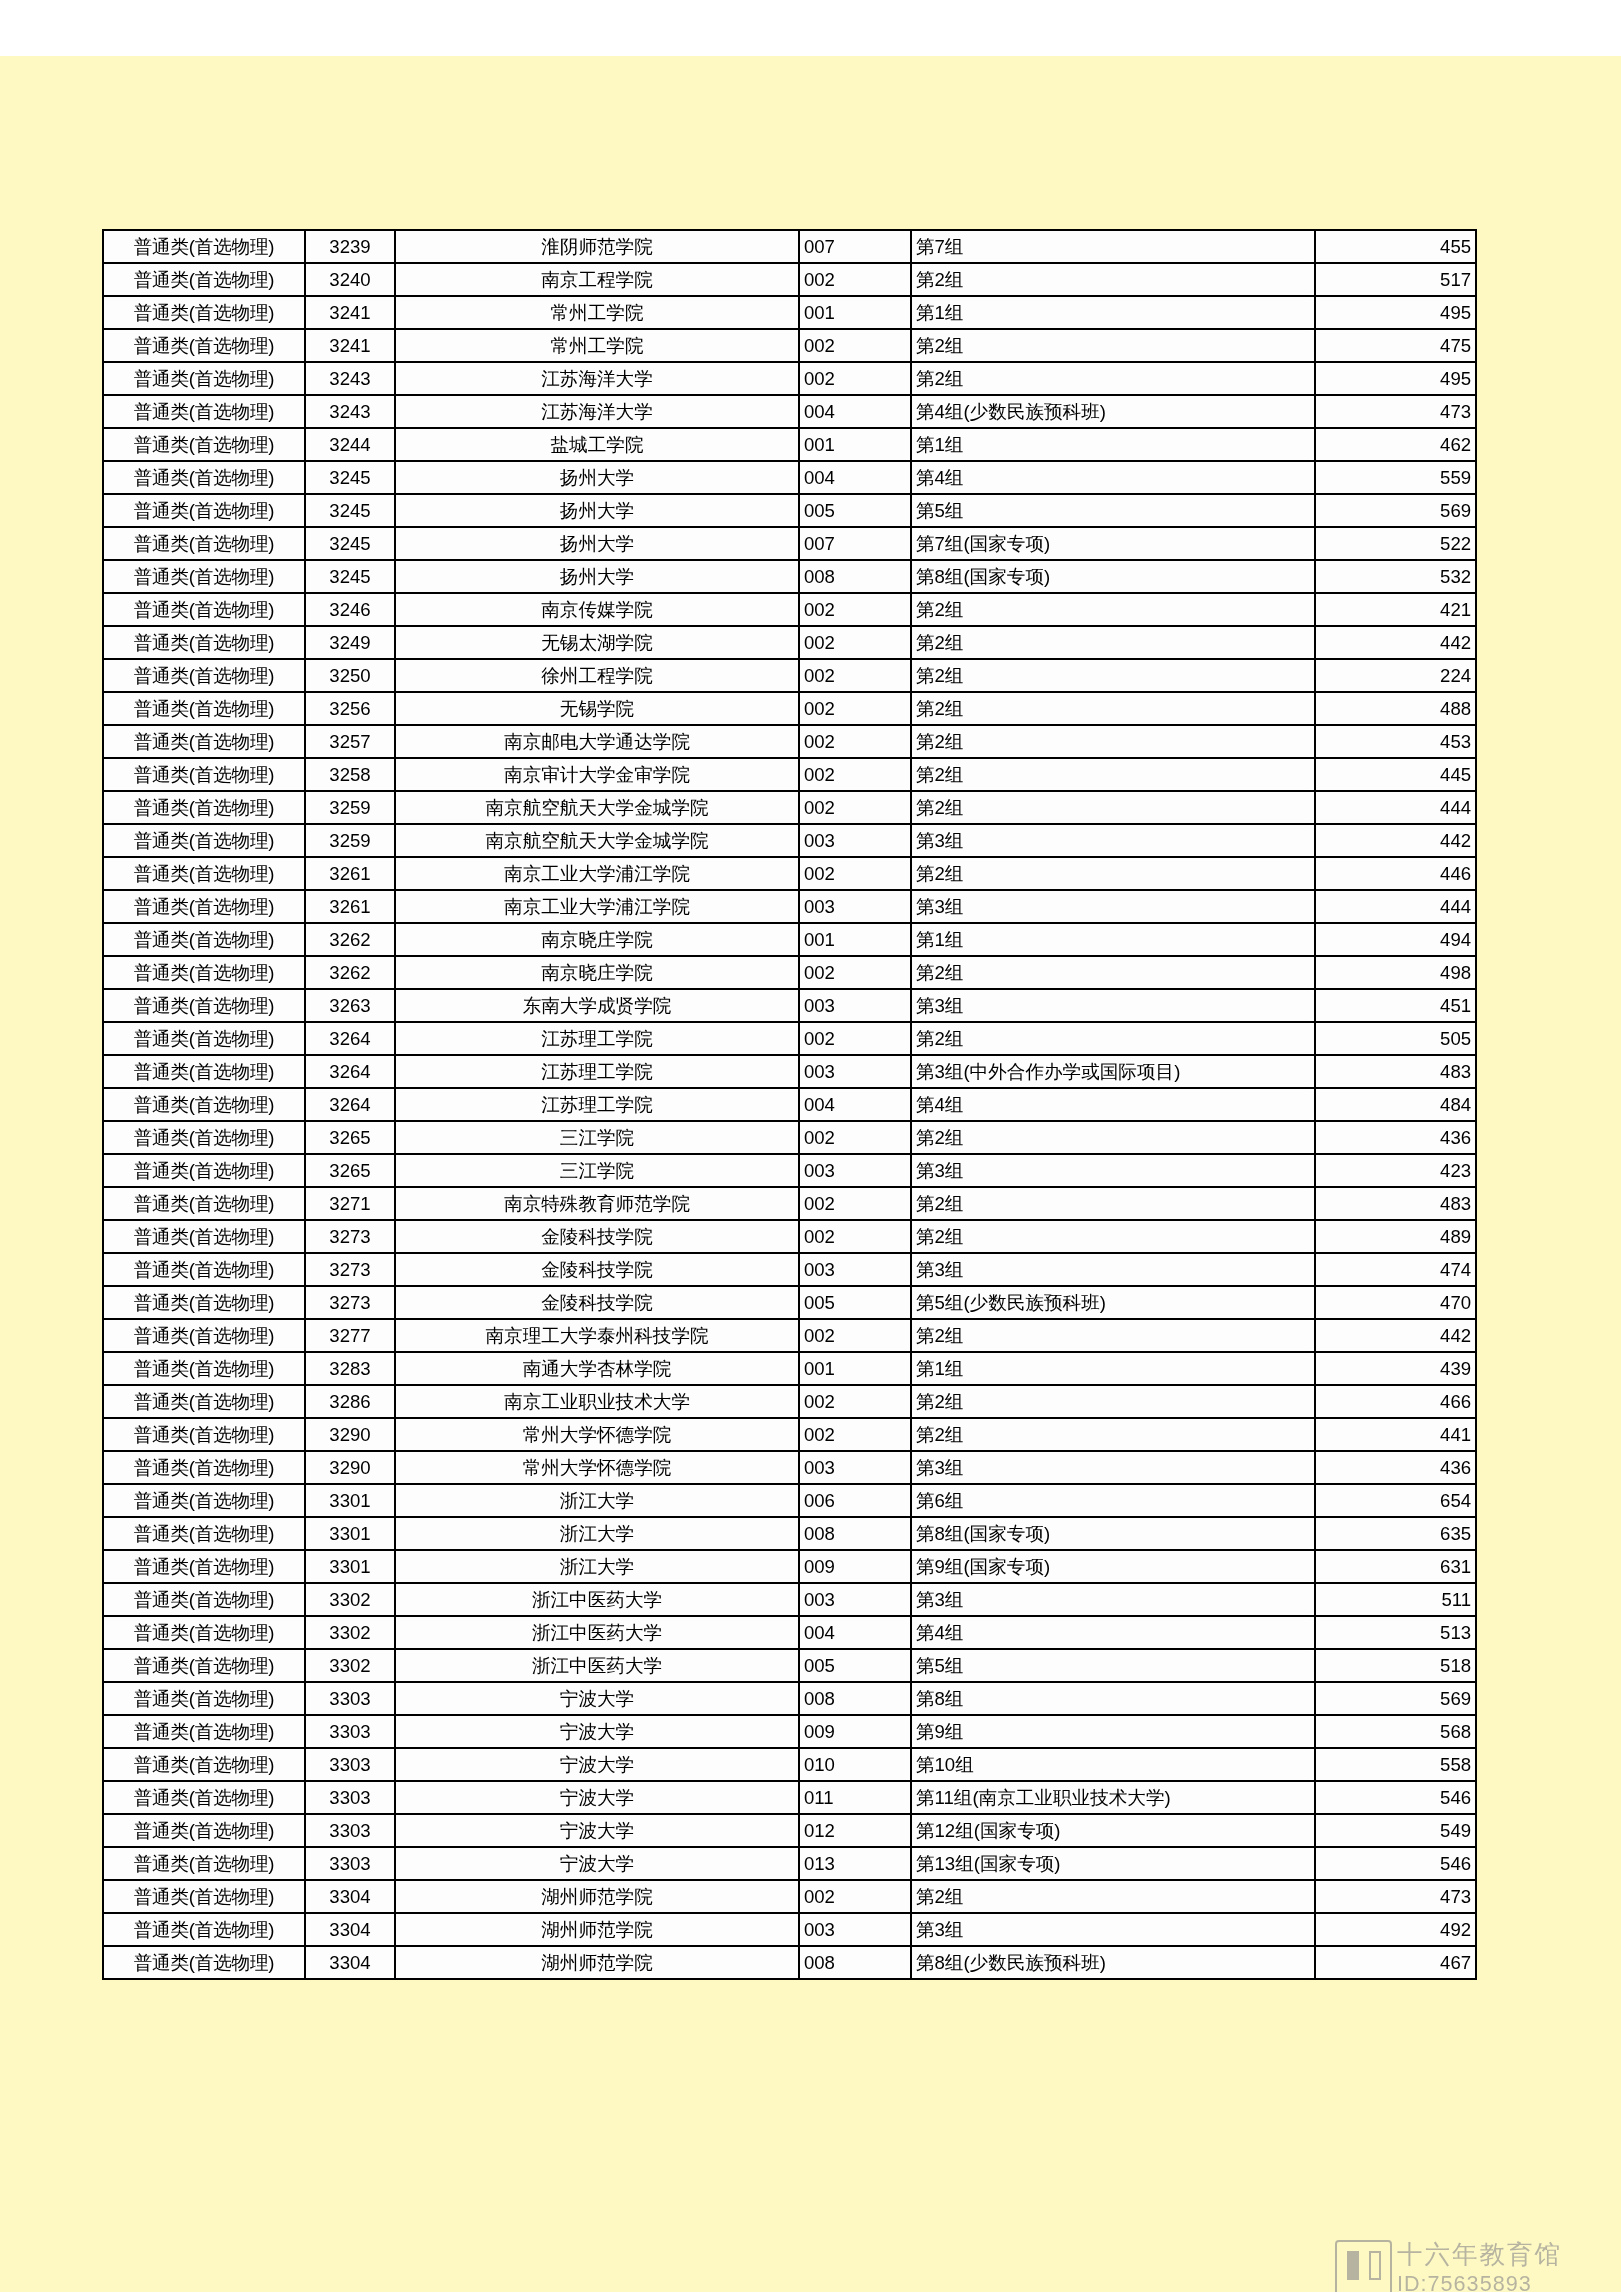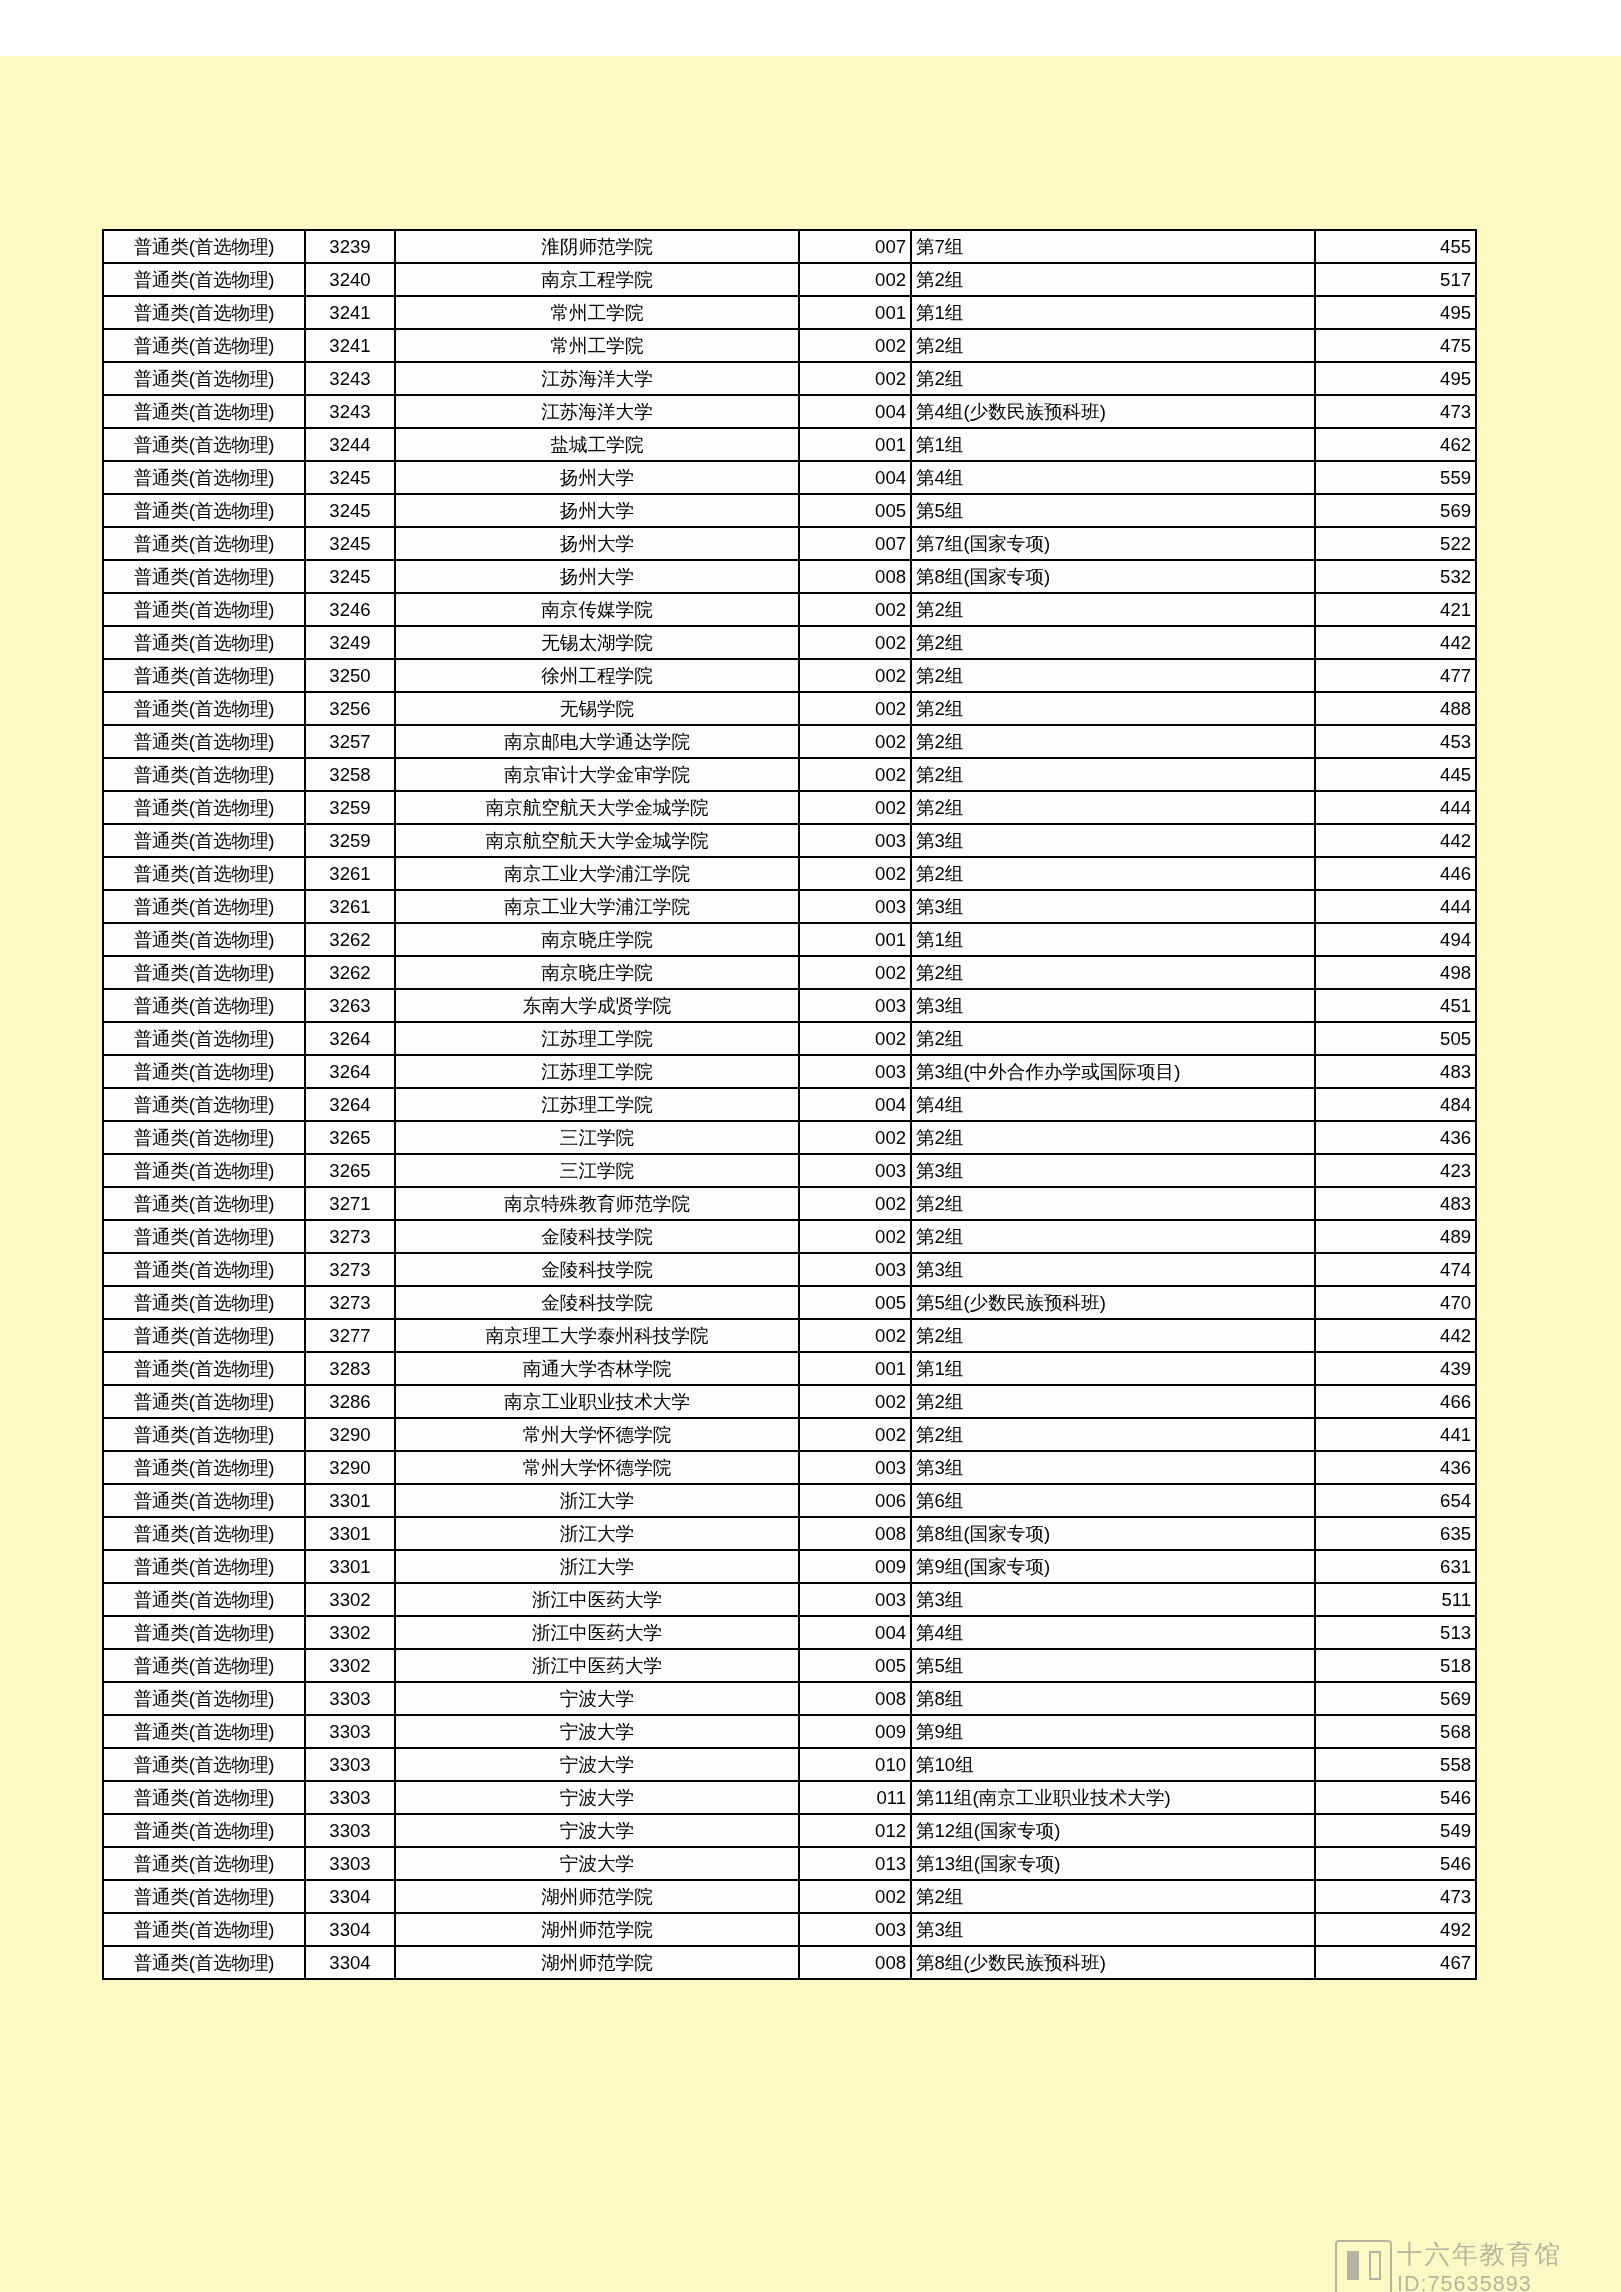--- a/index.html
+++ b/index.html
@@ -57,21 +57,21 @@
     padding: 0 3.9px;
     font-size: 18.6px;
     white-space: nowrap;
     overflow: hidden;
     background: #fdfdfd;
   }
 
   td.cell-category { text-align: center; font-size: 17.6px; letter-spacing: -0.2px; }
   td.cell-code     { text-align: center; font-size: 18.6px; }
   td.cell-school   { text-align: center; font-size: 18.6px; }
-  td.cell-group-no { text-align: right; font-size: 18.6px; }
+  td.cell-group-no { text-align: left; font-size: 18.6px; }
   td.cell-group    { text-align: left; font-size: 17.6px; padding-left: 6.9px; border-radius: 11px; }
   td.cell-score    { text-align: right; font-size: 18.6px; }
 
   
   #watermark {
     position: absolute;
     right: 59px;
     bottom: 51px;
     display: flex;
     align-items: center;
@@ -232,21 +232,21 @@
             <td class="cell-group-no">002</td>
             <td class="cell-group">第2组</td>
             <td class="cell-score">442</td>
           </tr>
           <tr>
             <td class="cell-category">普通类(首选物理)</td>
             <td class="cell-code">3250</td>
             <td class="cell-school">徐州工程学院</td>
             <td class="cell-group-no">002</td>
             <td class="cell-group">第2组</td>
-            <td class="cell-score">477</td>
+            <td class="cell-score">224</td>
           </tr>
           <tr>
             <td class="cell-category">普通类(首选物理)</td>
             <td class="cell-code">3256</td>
             <td class="cell-school">无锡学院</td>
             <td class="cell-group-no">002</td>
             <td class="cell-group">第2组</td>
             <td class="cell-score">488</td>
           </tr>
           <tr>

